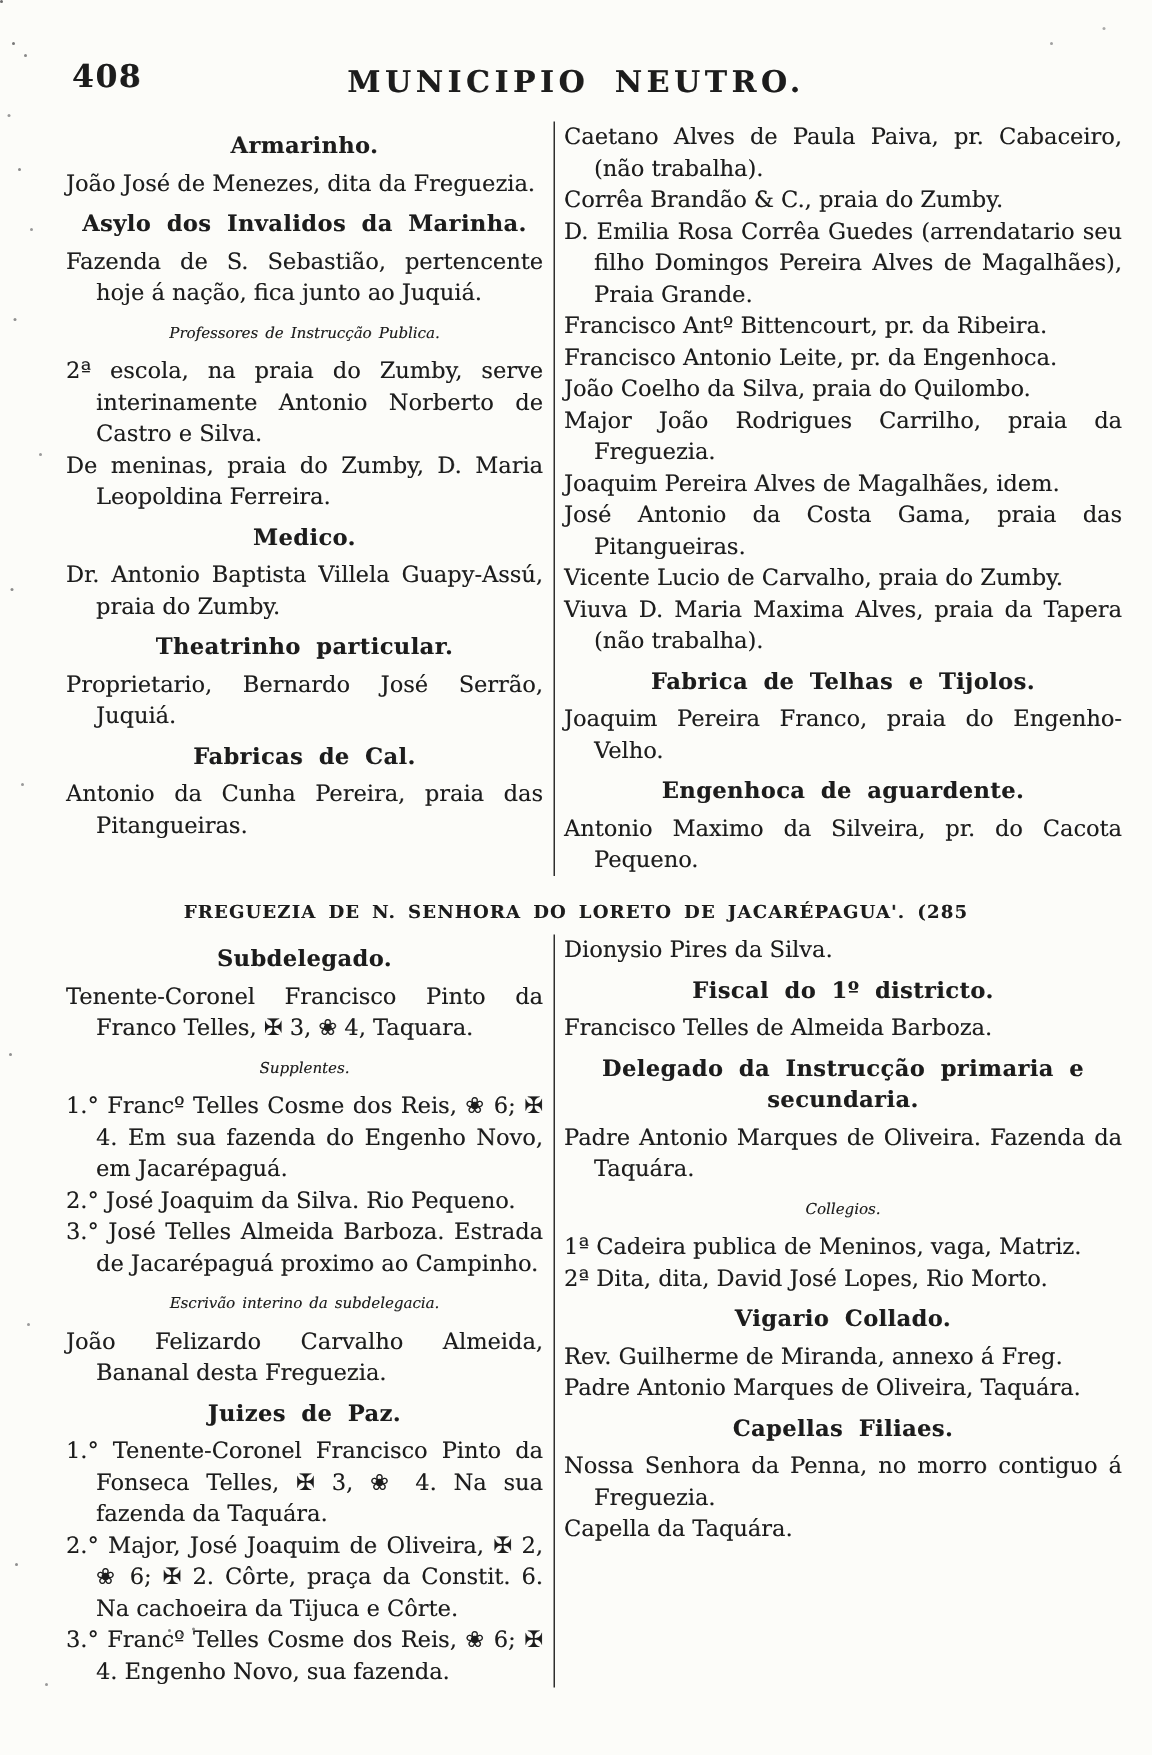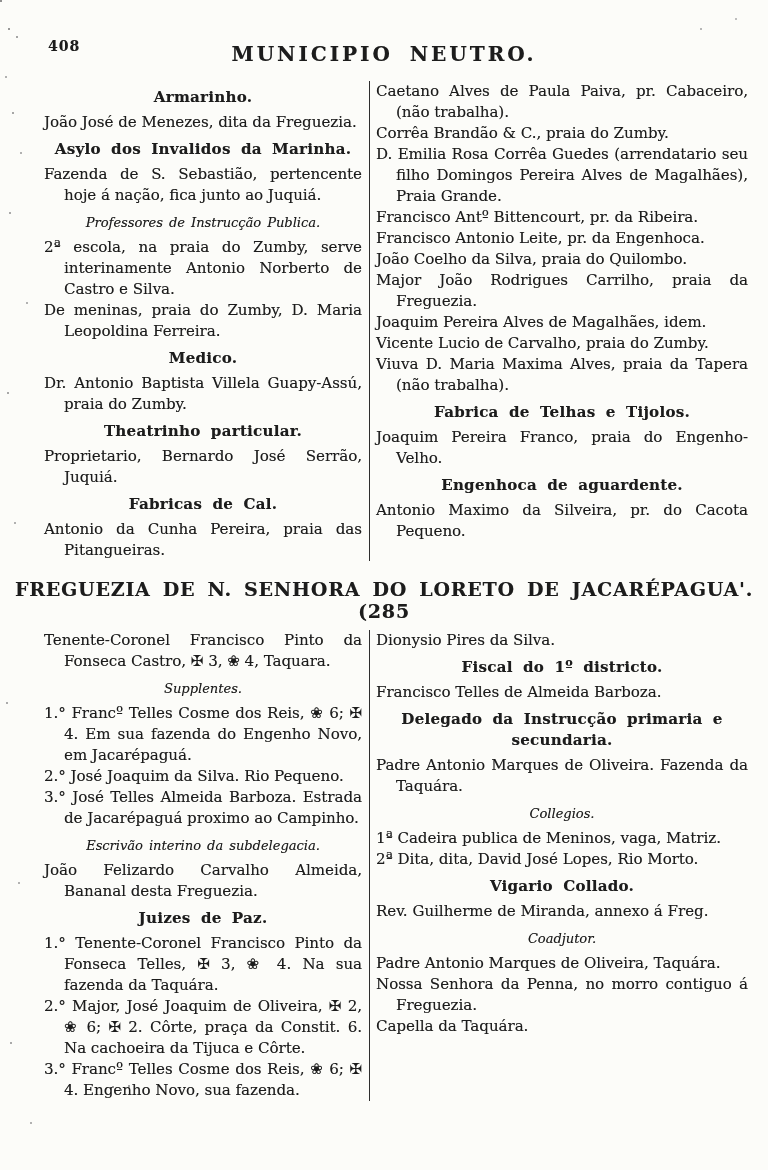--- a/index.html
+++ b/index.html
@@ -25,21 +25,21 @@
     box-shadow:
       8px 28px 0 #777, 16px 36px 0 #888, 5px 76px 0 #999, 12px 112px 0 #8a8a8a,
       20px 152px 0 #999, 9px 212px 0 #8f8f8f, 26px 302px 0 #9a9a9a, 7px 392px 0 #8c8c8c,
       14px 522px 0 #999, 6px 702px 0 #909090, 18px 882px 0 #9a9a9a, 10px 1042px 0 #8e8e8e,
       30px 1122px 0 #999, 700px 28px 0 #a0a0a0, 735px 18px 0 #aaa,
       112px 1086px 0 #777, 120px 1089px 0 #888, 128px 1085px 0 #8a8a8a;
   }
   .header { position: relative; margin-top: 42px; height: 26px; }
   .page-number {
     position: absolute; left: 48px; top: -4px;
-    font-size: 14px; font-weight: bold; letter-spacing: 1px;
+    font-size: 21px; font-weight: bold; letter-spacing: 1px;
   }
   .running-title {
     text-align: center;
     font-size: 20px; font-weight: bold;
     letter-spacing: 3px; word-spacing: 7px;
   }
   .cols {
     display: flex;
     padding: 0 20px 0 44px;
     font-size: 15px; line-height: 21px;
@@ -49,26 +49,26 @@
   .col-left { flex: none; width: 325px; padding-right: 7px; box-sizing: border-box; }
   .col-right { flex: 1; border-left: 1.6px solid #2e2e2e; padding-left: 6px; }
   .blk.entry { text-align: justify; padding-left: 20px; text-indent: -20px; }
   .blk.h-bold {
     font-weight: bold; text-align: center;
     word-spacing: 0.32em; letter-spacing: 0.3px;
     margin: 6px 0 4px;
   }
   .blk.h-italic {
     font-style: italic; text-align: center;
-    font-size: 13px; word-spacing: 0.15em;
+    font-size: 10px; word-spacing: 0.15em;
     margin: 6px 0 4px;
   }
   .section-title {
     text-align: center;
-    font-size: 19px; font-weight: bold;
+    font-size: 12px; font-weight: bold;
     letter-spacing: 0.8px; word-spacing: 0.25em;
     margin: 17px 10px 0 10px;
   }
 </style>
 </head>
 <body>
 
 <div class="page">
 
   <div class="header">
@@ -94,34 +94,36 @@
       </div>
     <div class="col-right">
         <div class="blk entry">Caetano Alves de Paula Paiva, pr. Cabaceiro, (não trabalha).</div>
         <div class="blk entry">Corrêa Brandão &amp; C., praia do Zumby.</div>
         <div class="blk entry">D. Emilia Rosa Corrêa Guedes (arrendatario seu filho Domingos Pereira Alves de Magalhães), Praia Grande.</div>
         <div class="blk entry">Francisco Antº Bittencourt, pr. da Ribeira.</div>
         <div class="blk entry">Francisco Antonio Leite, pr. da Engenhoca.</div>
         <div class="blk entry">João Coelho da Silva, praia do Quilombo.</div>
         <div class="blk entry">Major João Rodrigues Carrilho, praia da Freguezia.</div>
         <div class="blk entry">Joaquim Pereira Alves de Magalhães, idem.</div>
+        <div class="blk entry">José Antonio da Costa Gama, praia das Pitangueiras.</div>
         <div class="blk entry">Vicente Lucio de Carvalho, praia do Zumby.</div>
         <div class="blk entry">Viuva D. Maria Maxima Alves, praia da Tapera (não trabalha).</div>
         <div class="blk h-bold">Fabrica de Telhas e Tijolos.</div>
         <div class="blk entry">Joaquim Pereira Franco, praia do Engenho-Velho.</div>
         <div class="blk h-bold">Engenhoca de aguardente.</div>
         <div class="blk entry">Antonio Maximo da Silveira, pr. do Cacota Pequeno.</div>
       </div>
   </div>
 
   <div class="section-title">FREGUEZIA DE N. SENHORA DO LORETO DE JACARÉPAGUA'. (285</div>
 
   <div class="cols bottom">
     <div class="col-left">
-        <div class="blk entry">Tenente-Coronel Francisco Pinto da Fonseca Castro, ✠ 3, ❀ 4, Taquara.</div>
+        <div class="blk h-bold">Subdelegado.</div>
+        <div class="blk entry">Tenente-Coronel Francisco Pinto da Franco Telles, ✠ 3, ❀ 4, Taquara.</div>
         <div class="blk h-italic">Supplentes.</div>
         <div class="blk entry">1.° Francº Telles Cosme dos Reis, ❀ 6; ✠ 4. Em sua fazenda do Engenho Novo, em Jacarépaguá.</div>
         <div class="blk entry">2.° José Joaquim da Silva. Rio Pequeno.</div>
         <div class="blk entry">3.° José Telles Almeida Barboza. Estrada de Jacarépaguá proximo ao Campinho.</div>
         <div class="blk h-italic">Escrivão interino da subdelegacia.</div>
         <div class="blk entry">João Felizardo Carvalho Almeida, Bananal desta Freguezia.</div>
         <div class="blk h-bold">Juizes de Paz.</div>
         <div class="blk entry">1.° Tenente-Coronel Francisco Pinto da Fonseca Telles, ✠ 3, ❀ 4. Na sua fazenda da Taquára.</div>
         <div class="blk entry">2.° Major, José Joaquim de Oliveira, ✠ 2, ❀ 6; ✠ 2. Côrte, praça da Constit. 6. Na cachoeira da Tijuca e Côrte.</div>
         <div class="blk entry">3.° Francº Telles Cosme dos Reis, ❀ 6; ✠ 4. Engenho Novo, sua fazenda.</div>
@@ -130,20 +132,20 @@
         <div class="blk entry">Dionysio Pires da Silva.</div>
         <div class="blk h-bold">Fiscal do 1º districto.</div>
         <div class="blk entry">Francisco Telles de Almeida Barboza.</div>
         <div class="blk h-bold">Delegado da Instrucção primaria e secundaria.</div>
         <div class="blk entry">Padre Antonio Marques de Oliveira. Fazenda da Taquára.</div>
         <div class="blk h-italic">Collegios.</div>
         <div class="blk entry">1ª Cadeira publica de Meninos, vaga, Matriz.</div>
         <div class="blk entry">2ª Dita, dita, David José Lopes, Rio Morto.</div>
         <div class="blk h-bold">Vigario Collado.</div>
         <div class="blk entry">Rev. Guilherme de Miranda, annexo á Freg.</div>
-        <div class="blk h-italic">Coadjutor.</div>
         <div class="blk entry">Padre Antonio Marques de Oliveira, Taquára.</div>
+        <div class="blk h-bold">Capellas Filiaes.</div>
         <div class="blk entry">Nossa Senhora da Penna, no morro contiguo á Freguezia.</div>
         <div class="blk entry">Capella da Taquára.</div>
       </div>
   </div>
 
 </div>
 
 </body></html>

